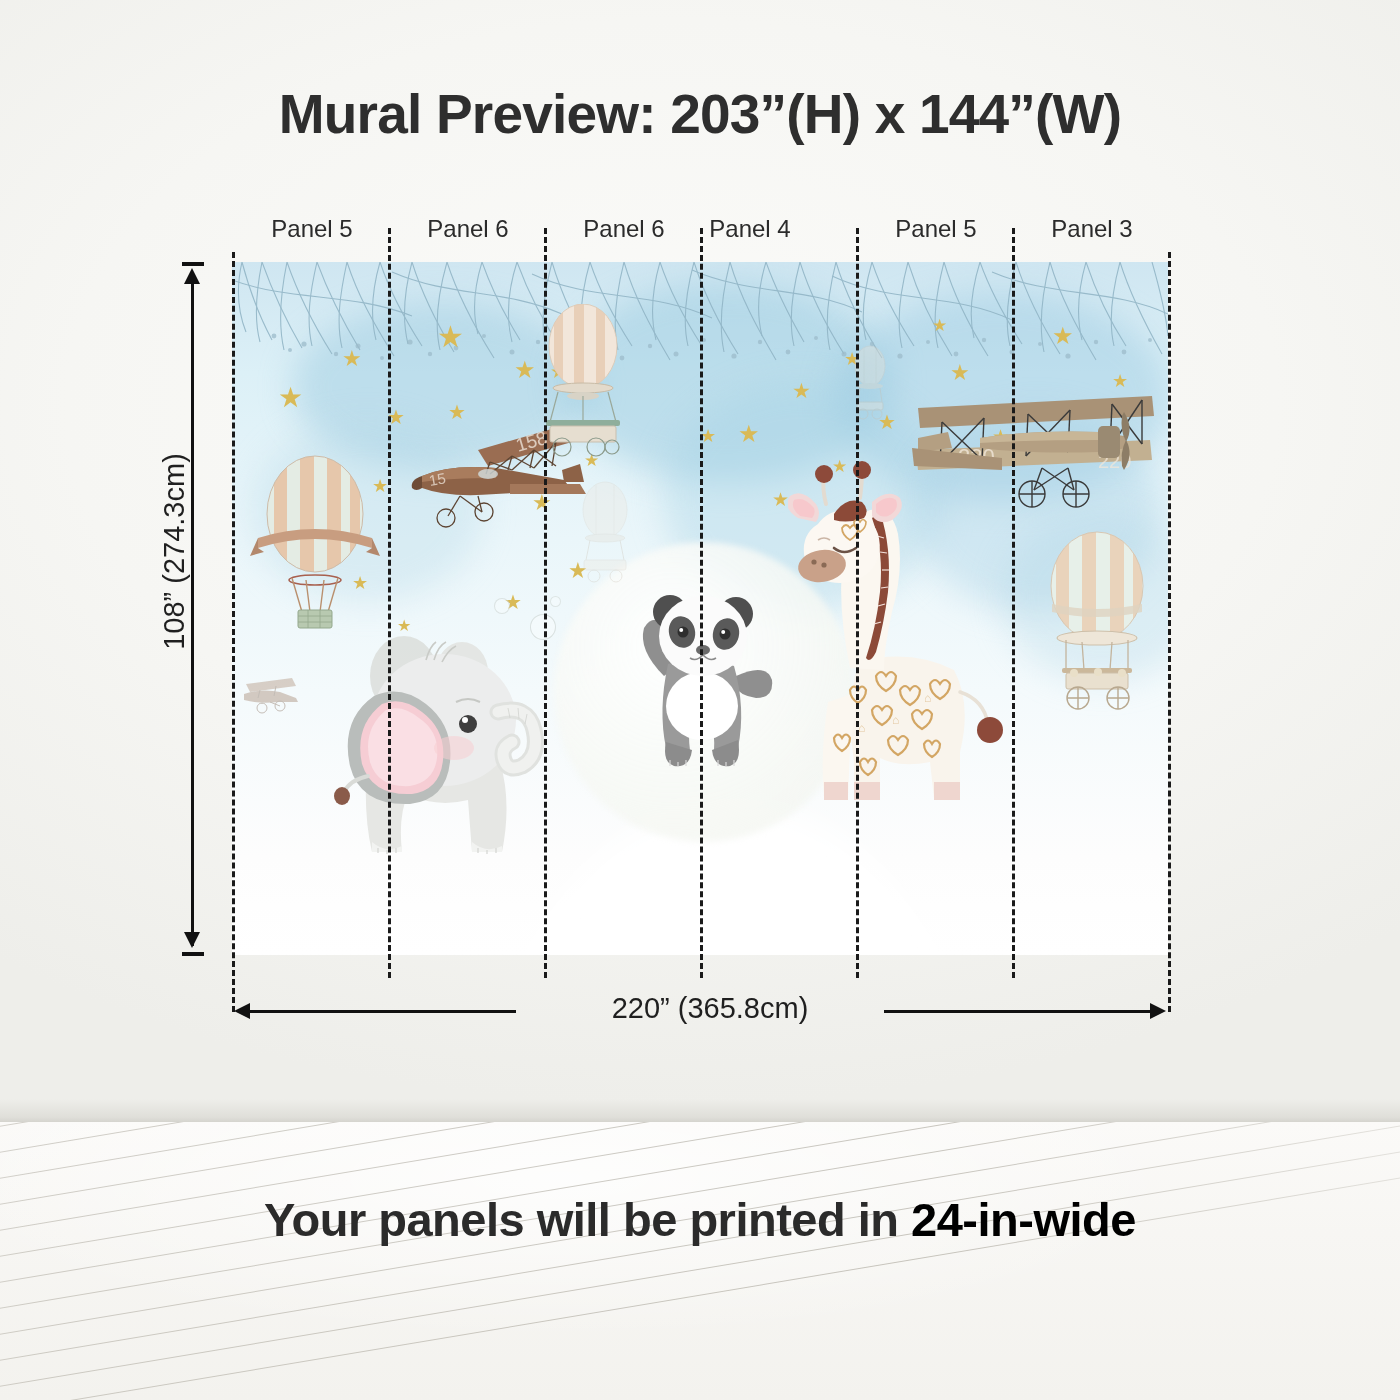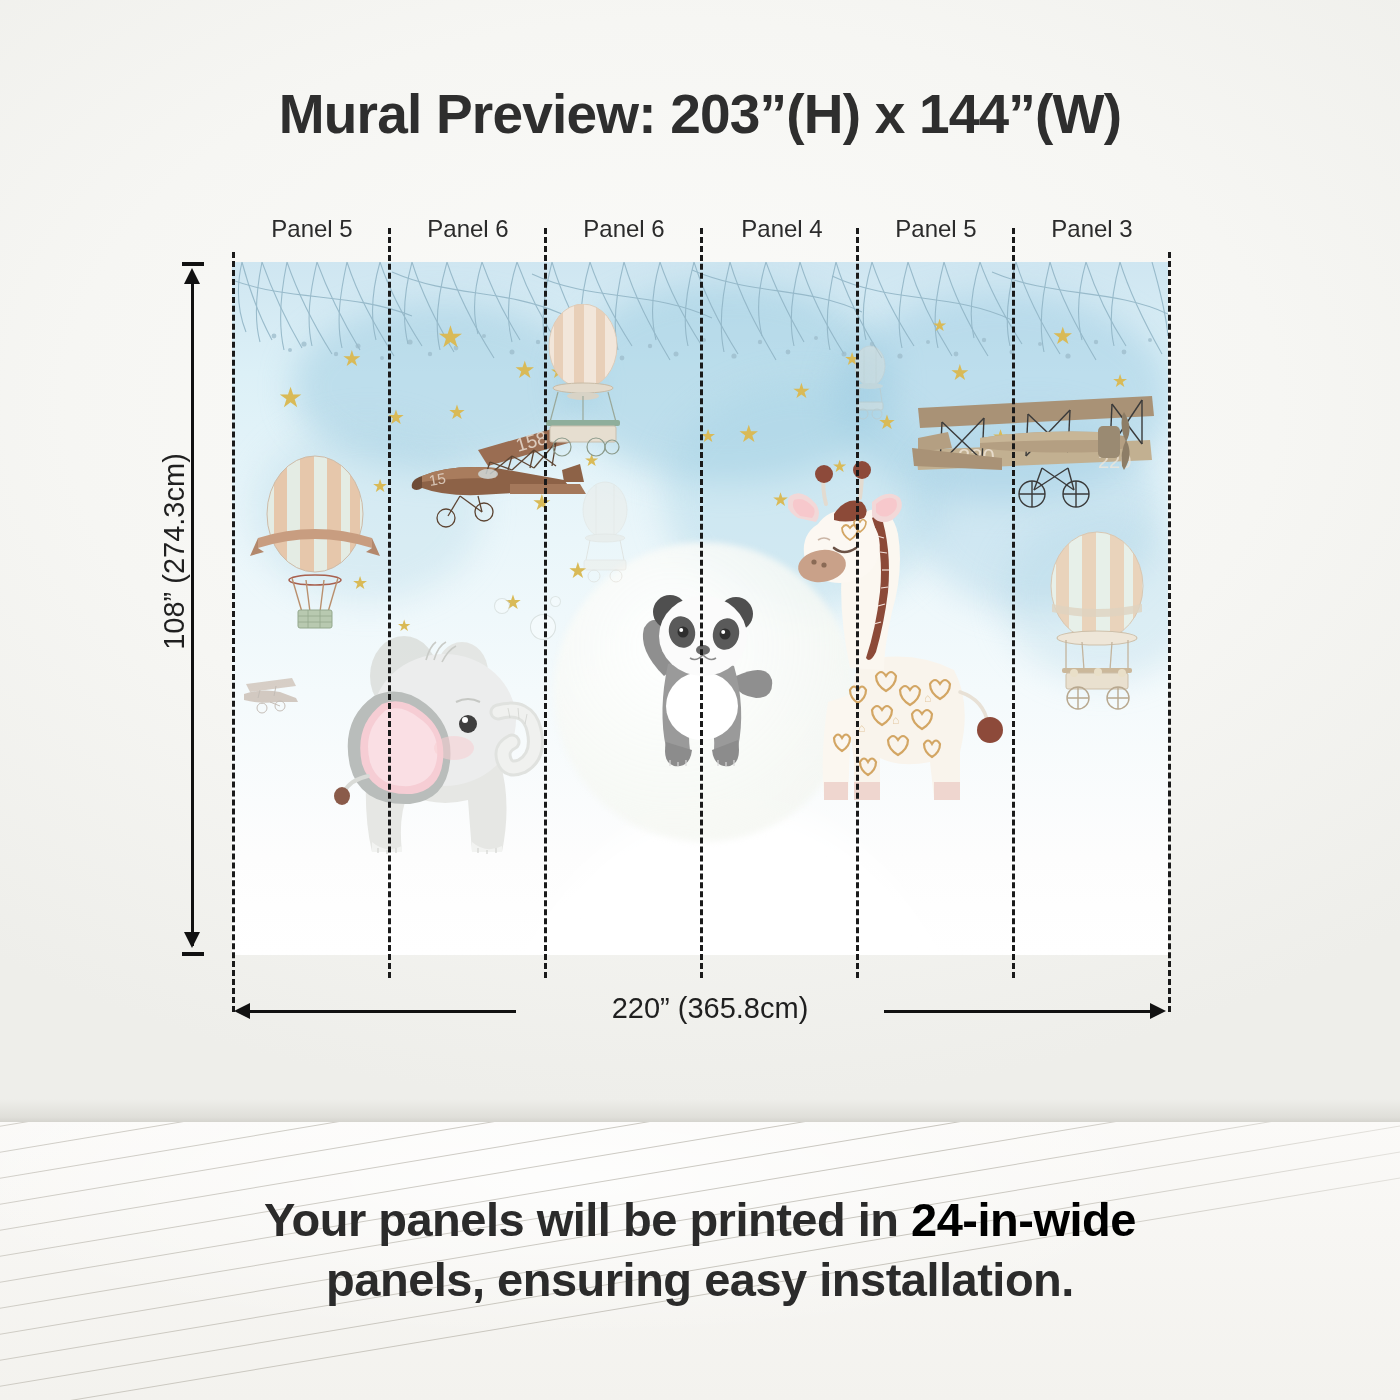--- a/index.html
+++ b/index.html
@@ -159,21 +159,21 @@
     <div class="plank" style="top: 298px; transform: rotate(-9.5deg);"></div>
     <div class="plank" style="top: 324px; transform: rotate(-9.5deg);"></div>
     <div class="plank" style="top: 350px; transform: rotate(-9.5deg);"></div>
   </div>
 
 <div id="title">Mural Preview: 203”(H) x 144”(W)</div>
 
 <div class="panel-label" style="left:234px;">Panel 5</div>
 <div class="panel-label" style="left:390px;">Panel 6</div>
 <div class="panel-label" style="left:546px;">Panel 6</div>
-<div class="panel-label" style="left:704px;">Panel 4</div>
+<div class="panel-label" style="left:672px;">Panel 4</div>
 <div class="panel-label" style="left:858px;">Panel 5</div>
 <div class="panel-label" style="left:1014px;">Panel 3</div>
 
 <div id="mural">
 
   
   <div class="sky-blot" style="left:60px;top:40px;width:300px;height:170px;background:rgba(150,200,222,.45);"></div>
   <div class="sky-blot" style="left:330px;top:20px;width:330px;height:200px;background:rgba(140,195,220,.42);"></div>
   <div class="sky-blot" style="left:600px;top:30px;width:340px;height:210px;background:rgba(150,200,224,.45);"></div>
   <div class="sky-blot" style="left:430px;top:120px;width:280px;height:230px;background:rgba(165,210,228,.38);"></div>
@@ -725,14 +725,13 @@
 <div>
   <div class="dim-line" style="left:248px;top:1010px;width:268px;height:3px;"></div>
   <div class="dim-line" style="left:884px;top:1010px;width:268px;height:3px;"></div>
   <div class="arrow-head" style="left:234px;top:1003px;border-top:8.5px solid transparent;border-bottom:8.5px solid transparent;border-right:16px solid #111;"></div>
   <div class="arrow-head" style="left:1150px;top:1003px;border-top:8.5px solid transparent;border-bottom:8.5px solid transparent;border-left:16px solid #111;"></div>
   <div id="hdim-label">220” (365.8cm)</div>
 </div>
 
 <div id="caption">
   <span>Your panels will be printed in </span><span class="accent">24-in-wide</span><br>
-  <span>panels, ensuring easy installation.</span>
 </div>
 
 </body></html>

